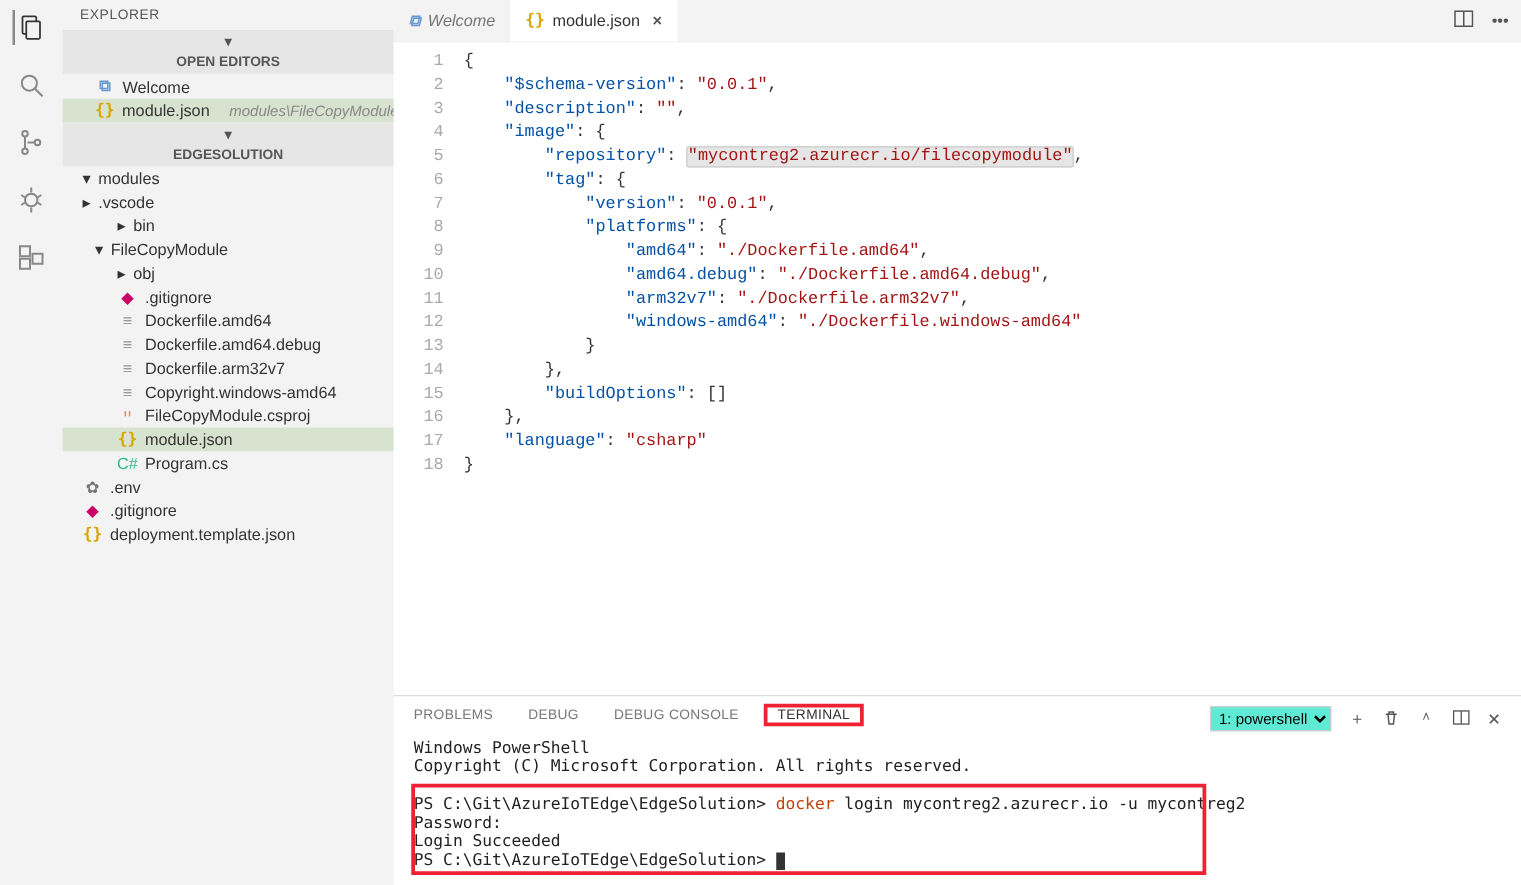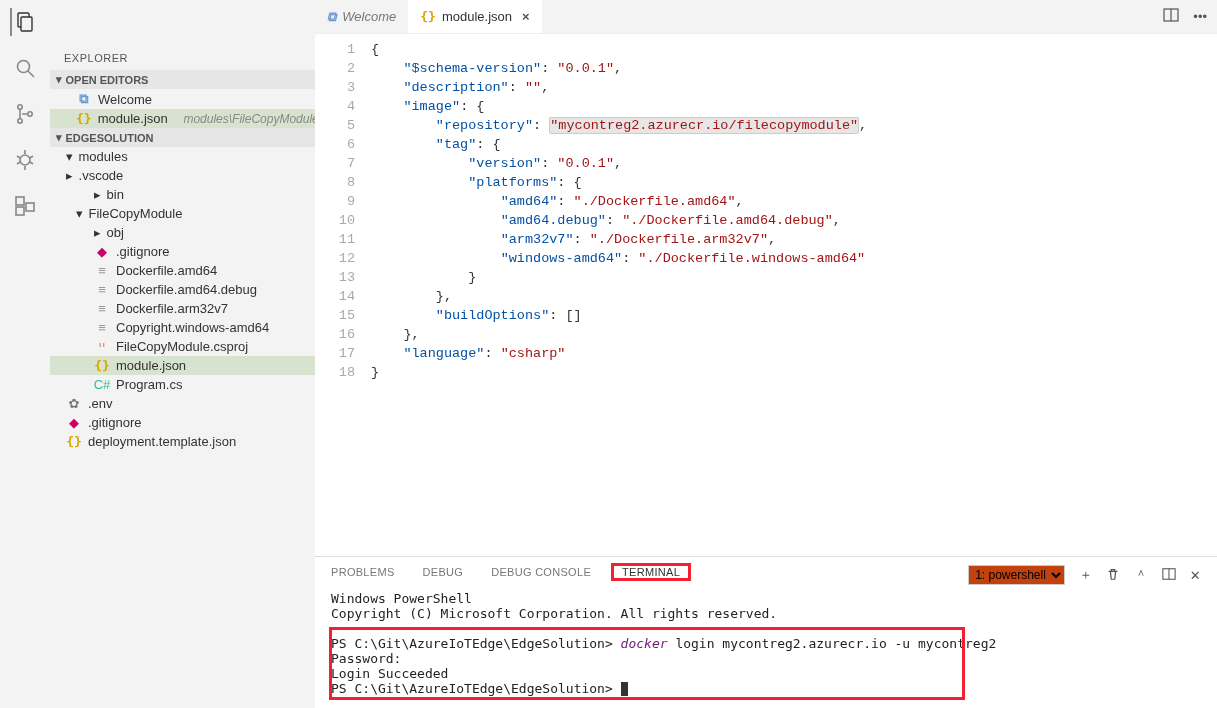--- a/index.html
+++ b/index.html
@@ -6,22 +6,22 @@
   html, body { width: 1217px; height: 708px; font-family: "Segoe UI", sans-serif; font-size: 13px; background: #fff; color: #333; overflow: hidden; }
   .root { display: flex; width: 100%; height: 100%; }
 
   
   .activity-bar { width: 50px; background: #f3f3f3; display: flex; flex-direction: column; align-items: center; padding-top: 8px; gap: 18px; }
   .activity-bar .act { width: 28px; height: 28px; display: flex; align-items: center; justify-content: center; color: #888; cursor: pointer; }
   .activity-bar .act.active { border-left: 2px solid #8a8a8a; margin-left: -2px; color: #333; }
 
   
   .sidebar { width: 265px; background: #f3f3f3; display: flex; flex-direction: column; font-size: 13px; }
-  .sidebar .title { padding: 6px 14px; font-size: 11px; letter-spacing: .5px; color: #555; text-transform: uppercase; margin-top: 46px; }
-  .sidebar .section-hdr { background: #e6e6e6; padding: 3px 6px; font-size: 11px; font-weight: 700; color: #555; display: flex; align-items: center; gap:4px; cursor: pointer; }
+  .sidebar .title { padding: 6px 14px; font-size: 11px; letter-spacing: .5px; color: #555; text-transform: uppercase; }
+  .sidebar .section-hdr { background: #e6e6e6; padding: 3px 6px; font-size: 11px; font-weight: 700; color: #555; display: flex; align-items: center; gap:4px; cursor: pointer; flex-direction: column; }
   .sidebar .row { display: flex; align-items: center; gap: 6px; padding: 2px 6px 2px 16px; cursor: pointer; white-space: nowrap; }
   .sidebar .row .subpath { color:#888; font-style: italic; font-size:12px; }
   .sidebar .row.active { background: #d7e3cf; }
   .sidebar .row .ico { width:16px; display:inline-flex; justify-content:center; }
   .indent1 { padding-left: 26px !important; }
   .indent2 { padding-left: 44px !important; }
 
   
   .main { flex: 1; display: flex; flex-direction: column; }
 
@@ -43,24 +43,24 @@
   .hl { background:#e6e6e6; border:1px solid #ccc; border-radius:2px; }
 
   
   .panel { height: 152px; border-top: 1px solid #ddd; display:flex; flex-direction:column; }
   .panel-tabs { display:flex; align-items:center; padding: 8px 16px 0; gap: 28px; font-size:11px; color:#777; letter-spacing:.3px; }
   .panel-tabs .ptab { padding-bottom:6px; cursor:pointer; }
   .panel-tabs .ptab.active { color:#333; }
   .panel-tabs .tab-hl { border:3px solid #e23; padding:0 8px; margin:-3px -8px 3px; }
   .panel-tabs .spacer { flex:1; }
   .panel-actions { display:flex; align-items:center; gap:14px; color:#555; font-size:13px; }
-  .panel-actions select { border:1px solid #ccc; font-size:12px; padding:1px 2px; background:#c2410c; }
+  .panel-actions select { border:1px solid #ccc; font-size:12px; padding:1px 2px; background:#5eead4; }
 
   .terminal { flex:1; font-family: Consolas, monospace; font-size: 13px; padding: 6px 16px 14px; color:#222; position:relative; }
-  .term-yellow { color:#701a75;font-style:italic; }
+  .term-yellow { color:#c2410c; }
   .term-box { border:3px solid #e23; position:absolute; left:14px; right:252px; top:42px; bottom:10px; pointer-events:none; }
   .cursor { display:inline-block; width:7px; height:14px; background:#333; vertical-align:text-bottom; }
 
   .chevron::before { content:"▸"; display:inline-block; }
   .chevron.open::before { content:"▾"; }
   .brace-ico { color:#d9a400; font-weight:bold; font-family: Consolas, monospace; }
   .vs-ico { color:#6a9ad0; font-weight:bold; }
   .git-ico { color:#c06; }
   .gear-ico { color:#777; }
   .file-ico { color:#999; }

